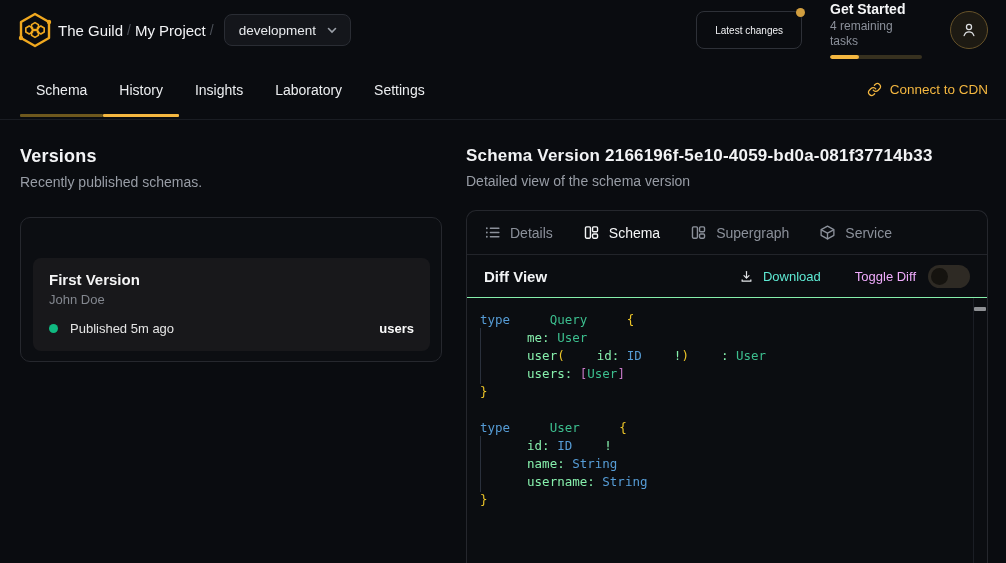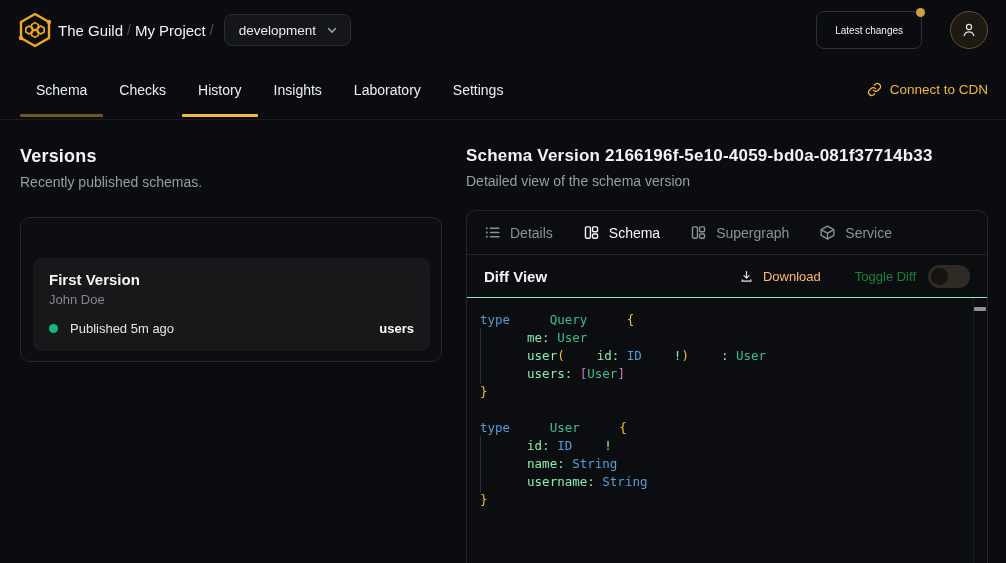--- a/index.html
+++ b/index.html
@@ -83,22 +83,22 @@
     background:#0b0d11; height:353px; display:flex; flex-direction:column; overflow:hidden;
   }
   .stab-strip { height:44px; flex:none; display:flex; align-items:center; gap:30px; padding:0 17px; border-bottom:1px solid #22242a; }
   .stab { display:flex; align-items:center; gap:9px; color:#8b909a; font-size:14px; cursor:pointer; }
   .stab .ticon { color:#8b909a; }
   .stab.active { color:#f5f6f7; font-weight:500; }
   .stab.active .ticon { color:#f5f6f7; }
   .diff-head { height:43px; flex:none; display:flex; align-items:center; padding:0 17px; border-bottom:1px solid #86efac; }
   .diff-title { font-size:15px; font-weight:700; }
   .diff-actions { margin-left:auto; display:flex; align-items:center; }
-  .dl-btn { display:flex; align-items:flex-end; gap:9px; background:none; border:none; color:#fdba74; font-size:13px; font-family:inherit; cursor:pointer; }
-  .toggle-label { margin-left:34px; font-size:13px; color:#15803d; }
+  .dl-btn { display:flex; align-items:flex-end; gap:9px; background:none; border:none; color:#5eead4; font-size:13px; font-family:inherit; cursor:pointer; }
+  .toggle-label { margin-left:34px; font-size:13px; color:#f0abfc; }
   .switch { margin-left:12px; width:42px; height:23px; border-radius:12px; background:#2e2a24; position:relative; cursor:pointer; }
   .switch .knob { position:absolute; left:3px; top:3px; width:17px; height:17px; border-radius:50%; background:#15130f; }
 
   .code-wrap { position:relative; flex:1; overflow:hidden; }
   .code-block {
     font-family:"DejaVu Sans Mono","Liberation Mono",monospace;
     font-size:12.5px; line-height:18px; padding:13px 24px 10px 13px; color:#d5d8dc;
     white-space:pre;
   }
   .code-line { position:relative; }
@@ -140,38 +140,42 @@
             <path d="M2.5 4.5 L6 8 L9.5 4.5"></path>
           </svg>
       </span>
     </div>
   </div>
   <div class="hright">
     <button class="latest-btn">
       <span>Latest changes</span>
       <span class="notif-dot"></span>
     </button>
+    <div class="get-started">
+      <div class="gs-title">Get Started</div>
+      <div class="gs-sub">4 remaining tasks</div>
+      <div class="gs-bar">
+        <div class="gs-fill" style="width: 32%;"></div>
+      </div>
+    </div>
     <div class="avatar">
       <span>
         <svg width="18" height="18" viewBox="0 0 24 24" fill="none" stroke="#dcdee1" stroke-width="1.7" stroke-linecap="round" stroke-linejoin="round">
           <circle cx="12" cy="8" r="3.4"></circle>
           <path d="M5.5 19.5c1-3.4 3.5-5.1 6.5-5.1s5.5 1.7 6.5 5.1"></path>
         </svg>
       </span>
     </div>
   </div>
 </div>
 
 <div class="nav">
   <div class="nav-tabs">
     <div class="nav-tab u-dim">
         <span>Schema</span>
-      </div>
-    <div class="nav-tab">
-        <span>Checks</span>
       </div>
     <div class="nav-tab u-bright">
         <span>History</span>
       </div>
     <div class="nav-tab">
         <span>Insights</span>
       </div>
     <div class="nav-tab">
         <span>Laboratory</span>
       </div>

